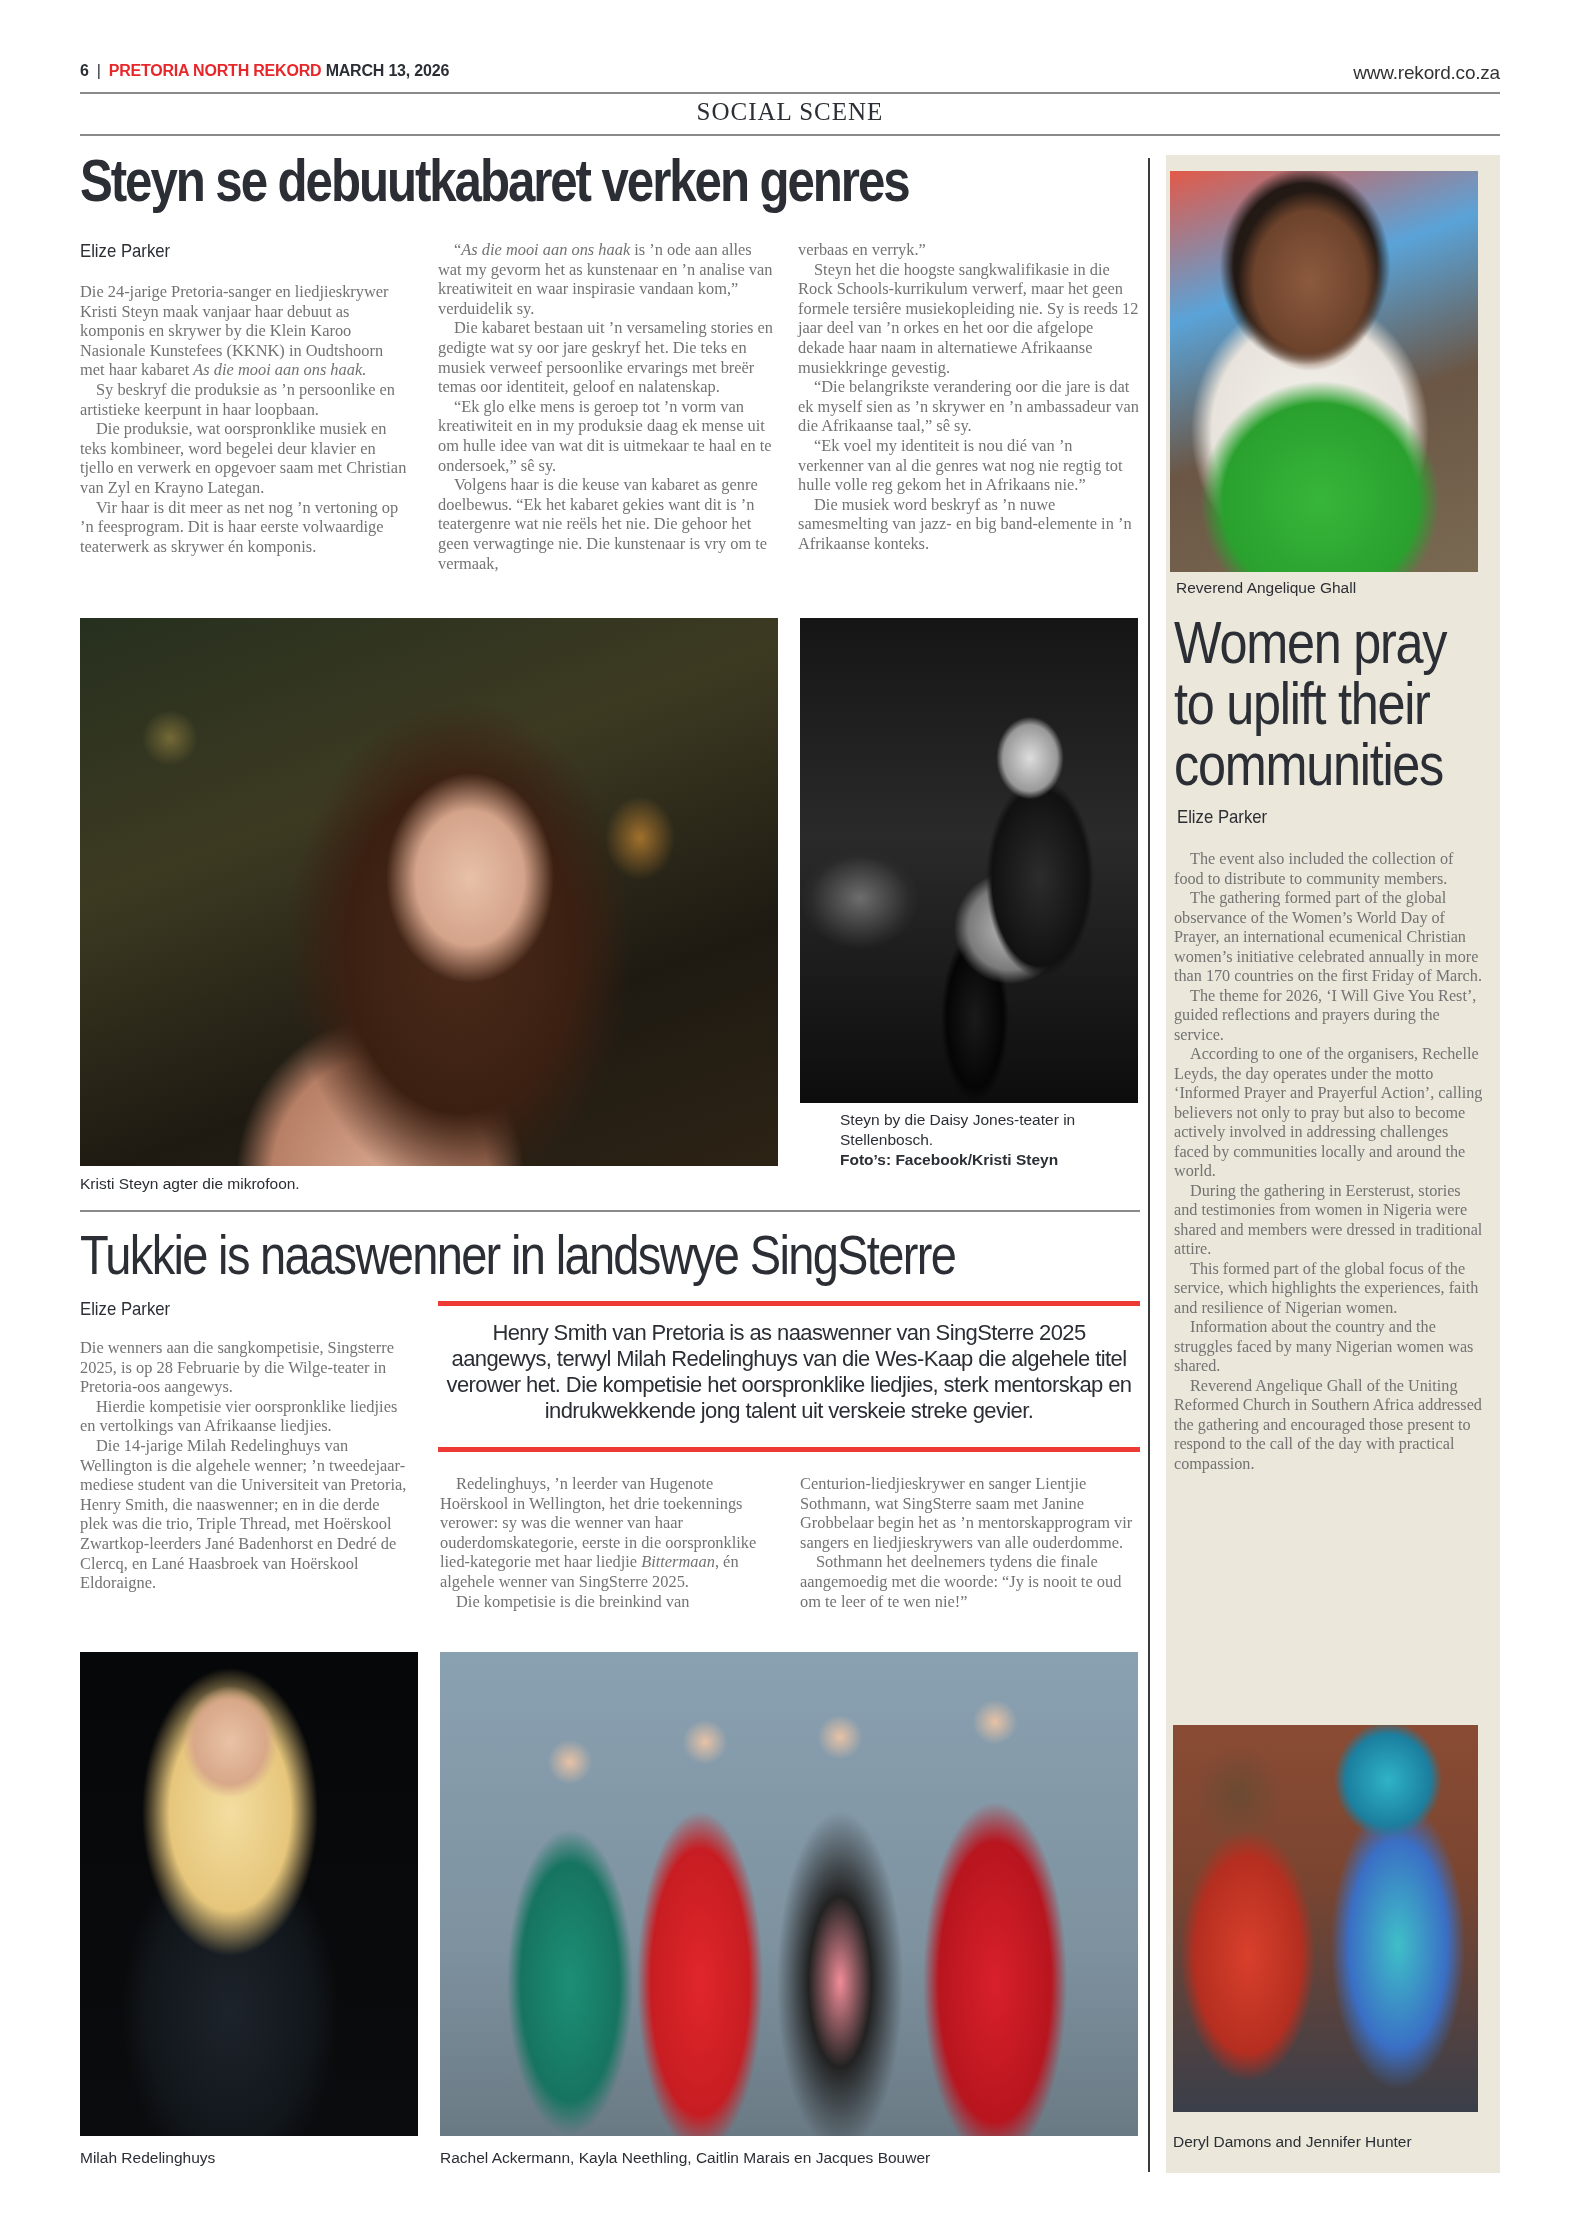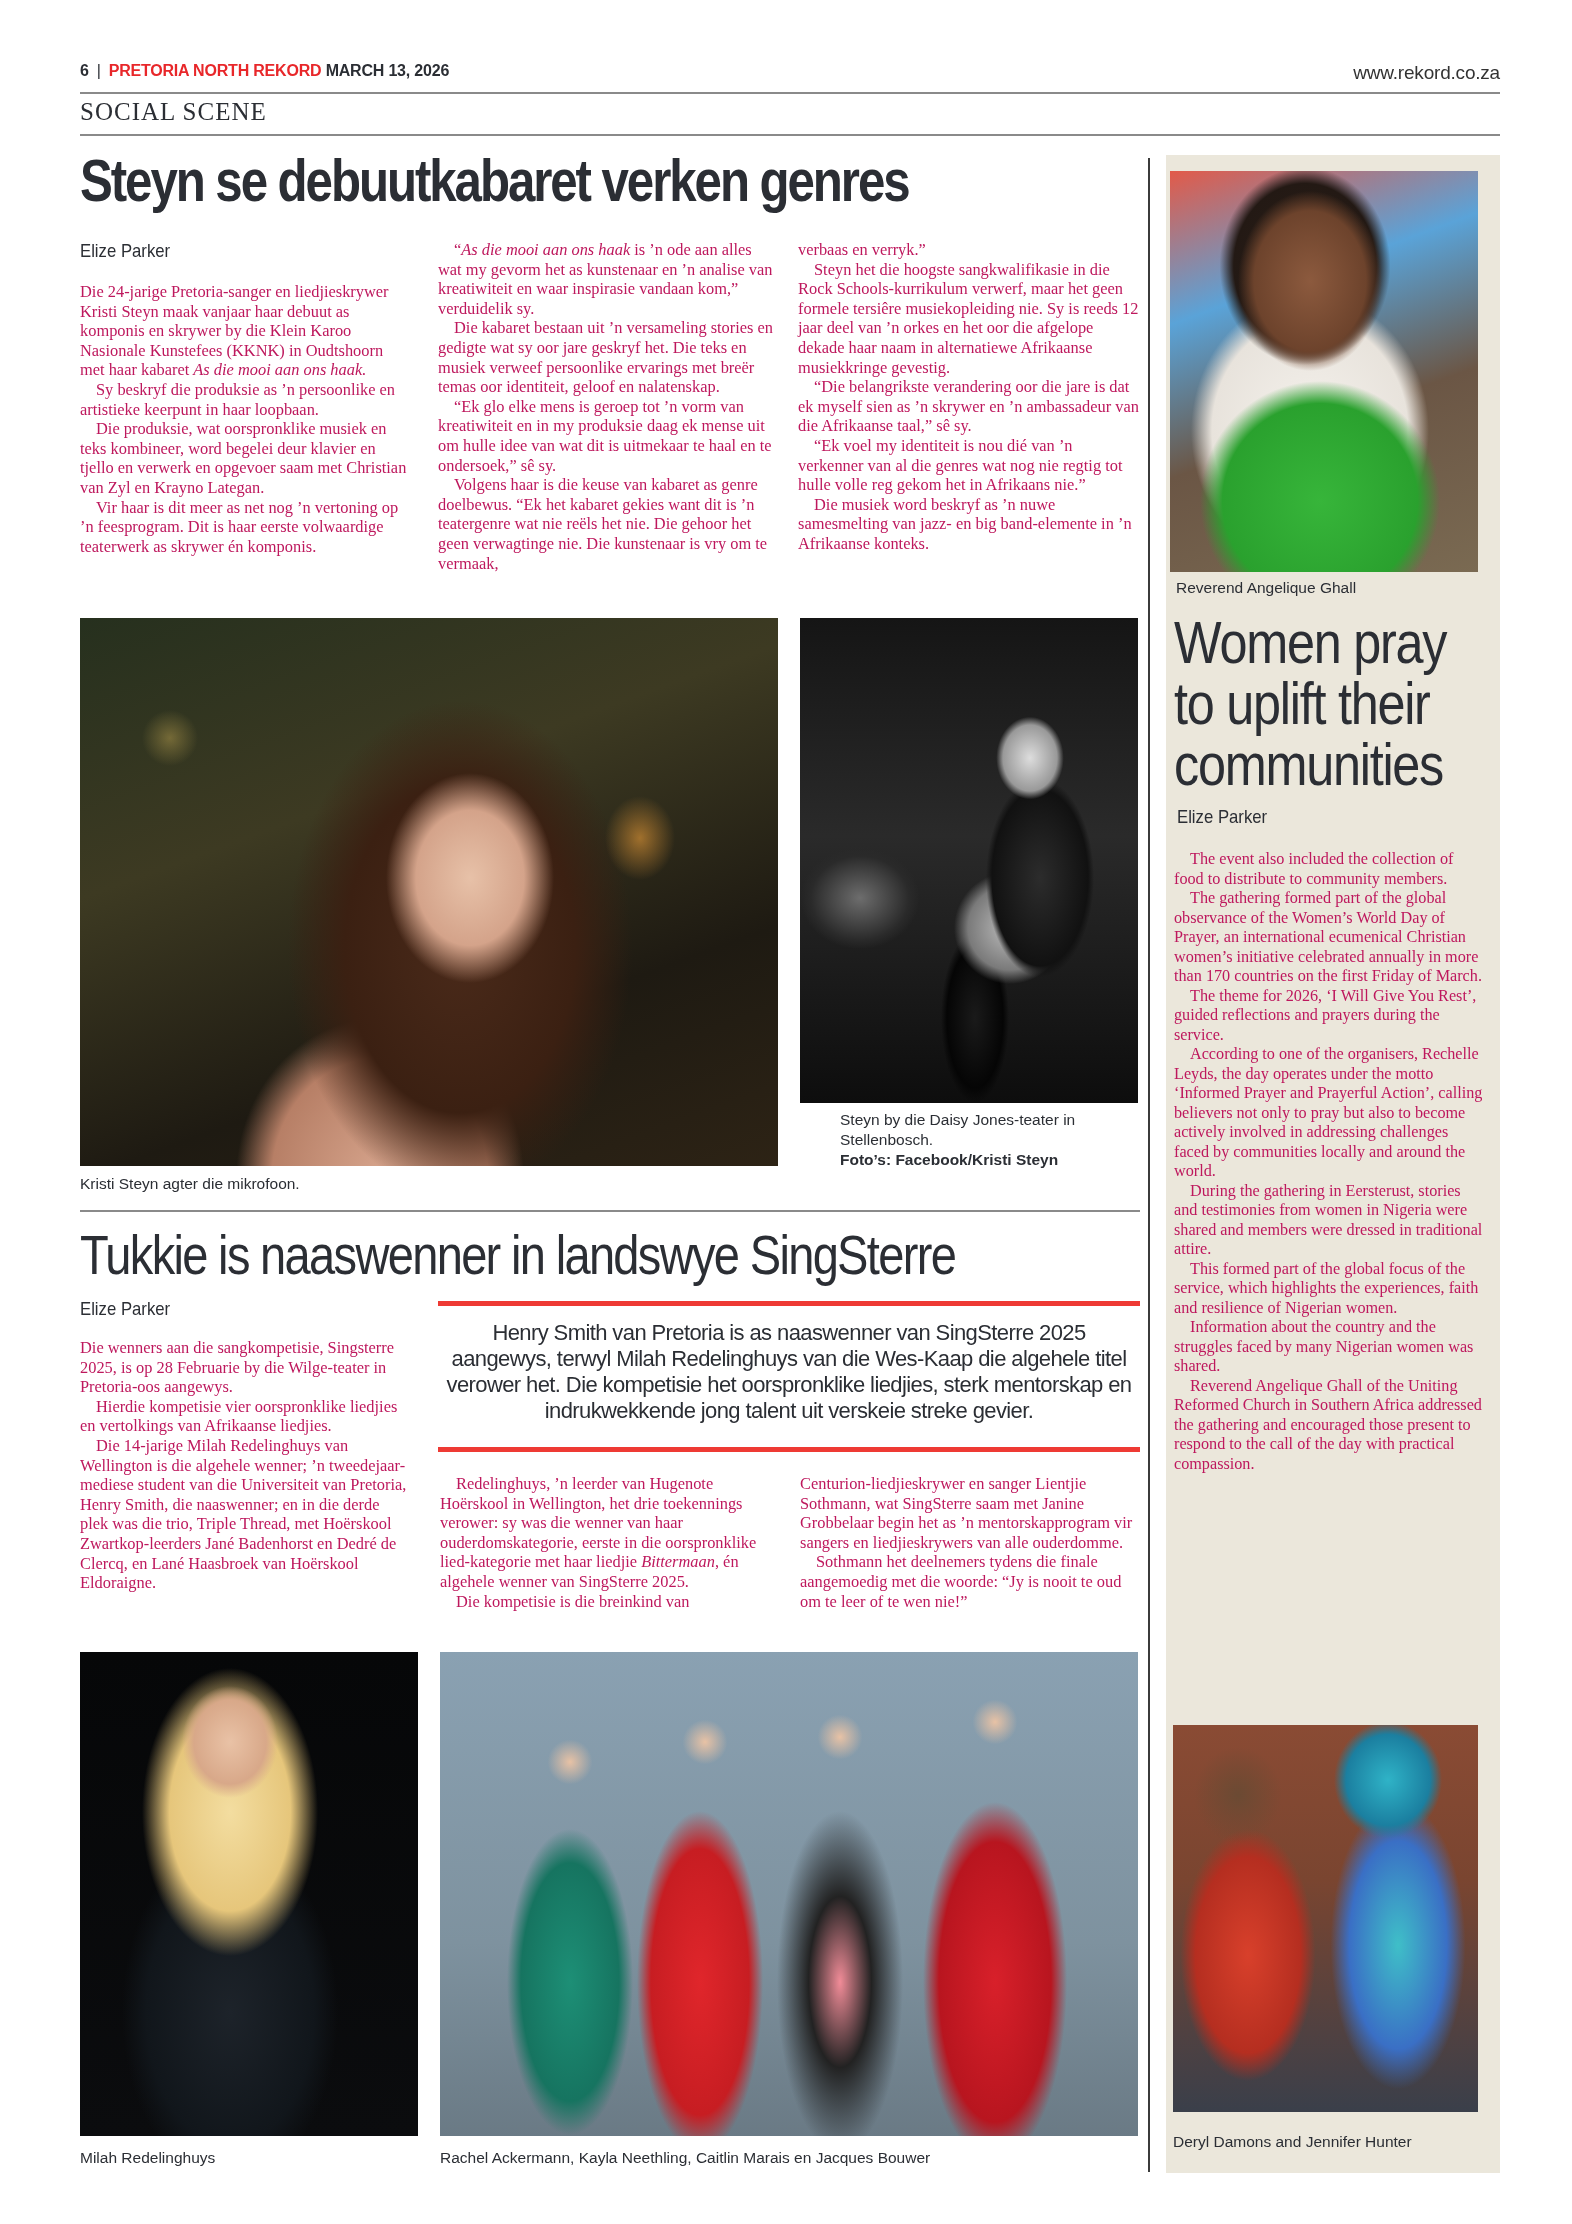--- a/index.html
+++ b/index.html
@@ -8,29 +8,29 @@
 
   .abs { position: absolute; }
 
   
   .masthead { left: 80px; top: 62px; width: 1420px; height: 28px; font-family: "Liberation Sans", sans-serif; font-size: 16px; font-weight: bold; letter-spacing: -0.2px; text-align: center; }
   .masthead .left { position: absolute; left: 0; top: 0; color: #2b2e34; }
   .masthead .pub { color: #e8272a; }
   .masthead .sep { margin: 0 8px; font-weight: normal; }
   .masthead .right { position: absolute; right: 0; top: 0; font-weight: normal; font-size: 19px; color: #333; }
   .rule { height: 2px; background: #8a8a8a; }
-  .section-label { left: 80px; top: 98px; width: 1420px; text-align: left; font-family: "Liberation Serif", serif; font-size: 25px; letter-spacing: 1px; color: #2b2e34; }
+  .section-label { left: 80px; top: 98px; width: 1420px; text-align: center; font-family: "Liberation Serif", serif; font-size: 25px; letter-spacing: 1px; color: #2b2e34; }
 
   
   .headline-bold { font-family: "Liberation Sans", sans-serif; font-weight: bold; font-size: 60px; letter-spacing: -2.5px; transform: scaleX(0.82); transform-origin: left top; white-space: nowrap; color: #2b2e34; }
   .headline-light { font-family: "Liberation Sans", sans-serif; font-weight: normal; font-size: 56px; letter-spacing: -2px; transform: scaleX(0.84); transform-origin: left top; white-space: nowrap; color: #2b2e34; }
   .byline { font-family: "Liberation Sans", sans-serif; font-size: 19px; color: #2b2e34; transform: scaleX(0.88); transform-origin: left top; white-space: nowrap; }
 
   
-  .col { font-family: "Liberation Serif", serif; font-size: 16.4px; line-height: 19.6px; color: #be185d; text-align: left; }
+  .col { font-family: "Liberation Serif", serif; font-size: 16.4px; line-height: 19.6px; color: #737373; text-align: left; }
   .col p { text-indent: 16px; }
   .col p.first { text-indent: 0; }
   .col em { font-style: italic; }
 
   .caption { font-family: "Liberation Sans", sans-serif; font-size: 15.5px; line-height: 20px; color: #2b2e34; }
   .caption b { font-weight: bold; }
 
   
   .photo { overflow: hidden; }
   .photo-kristi-mic {

